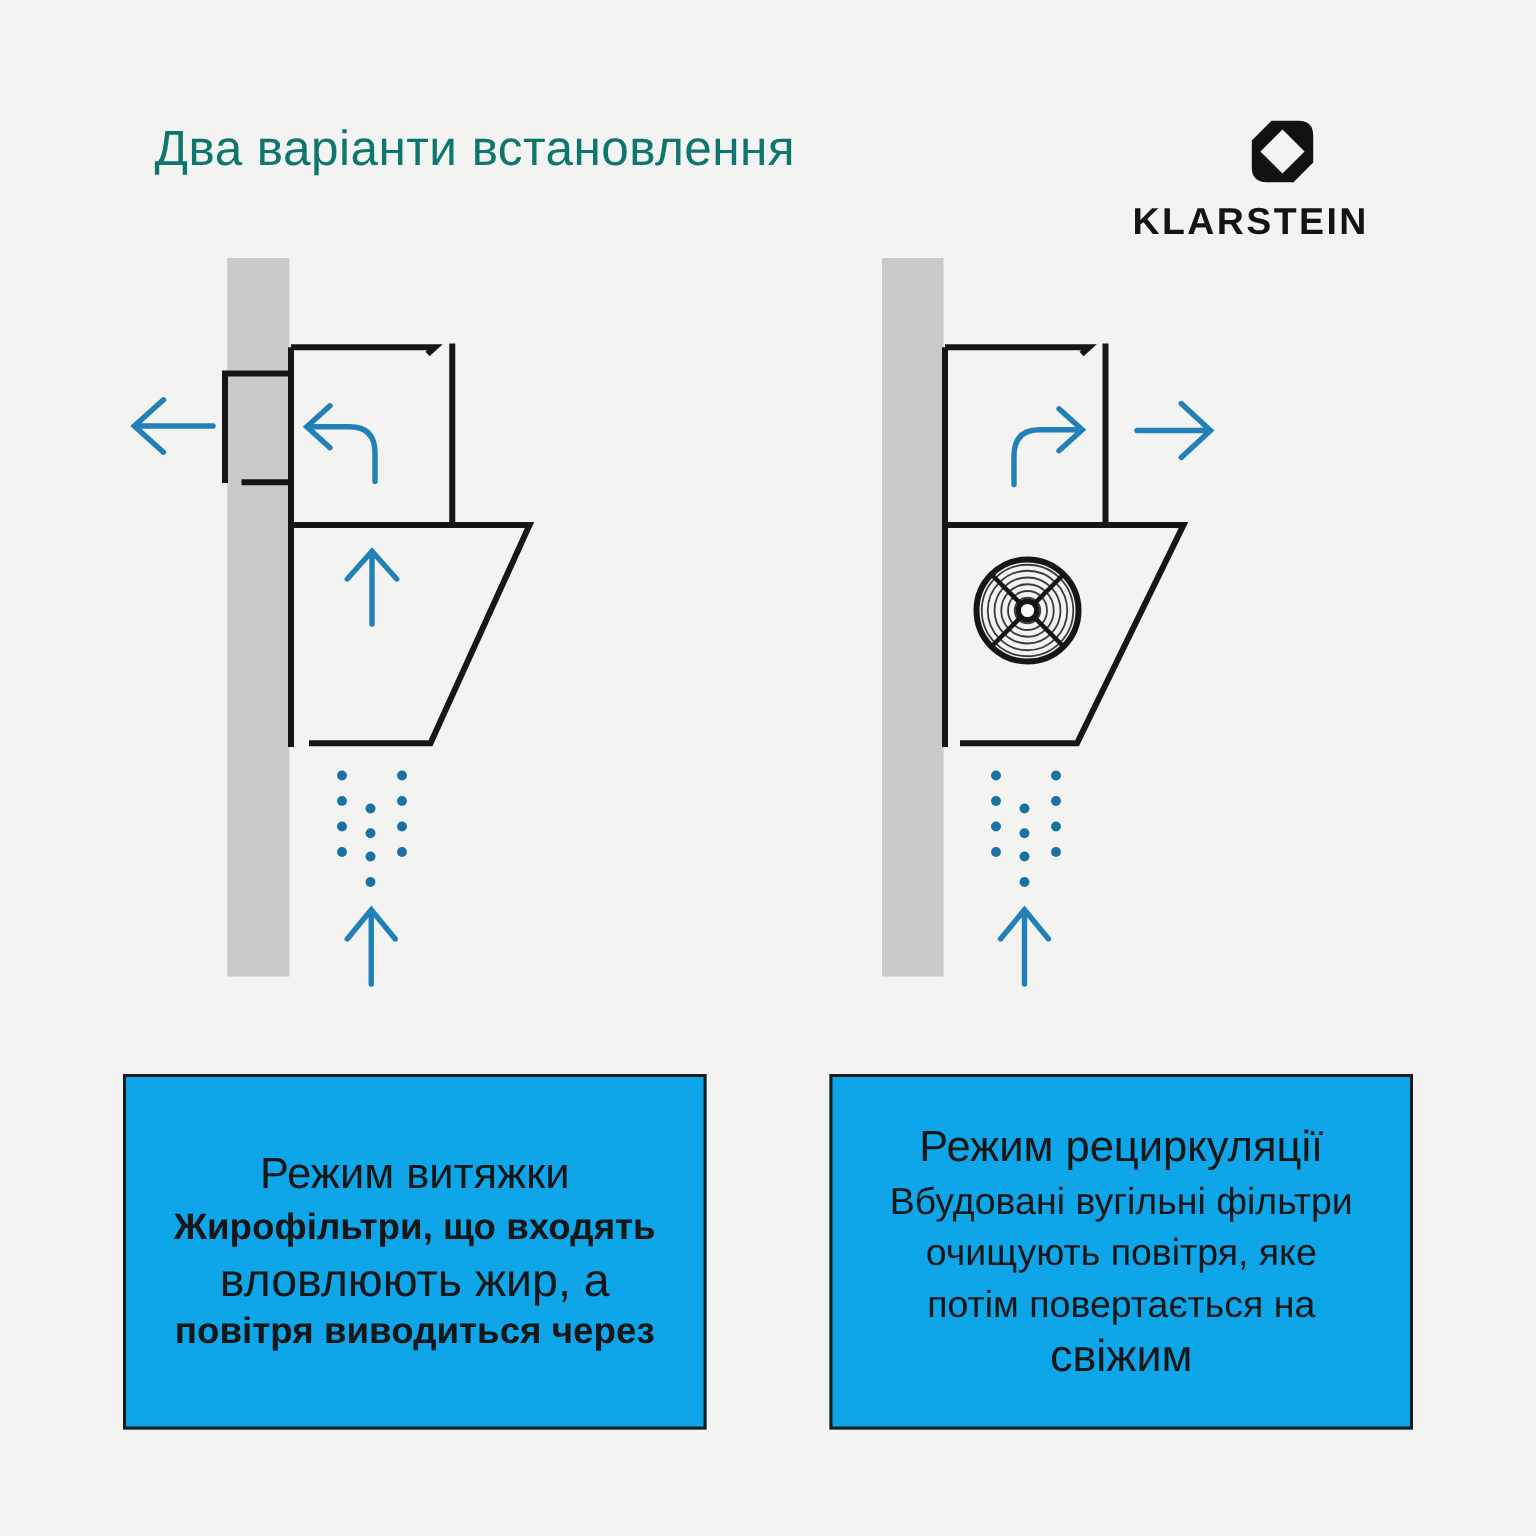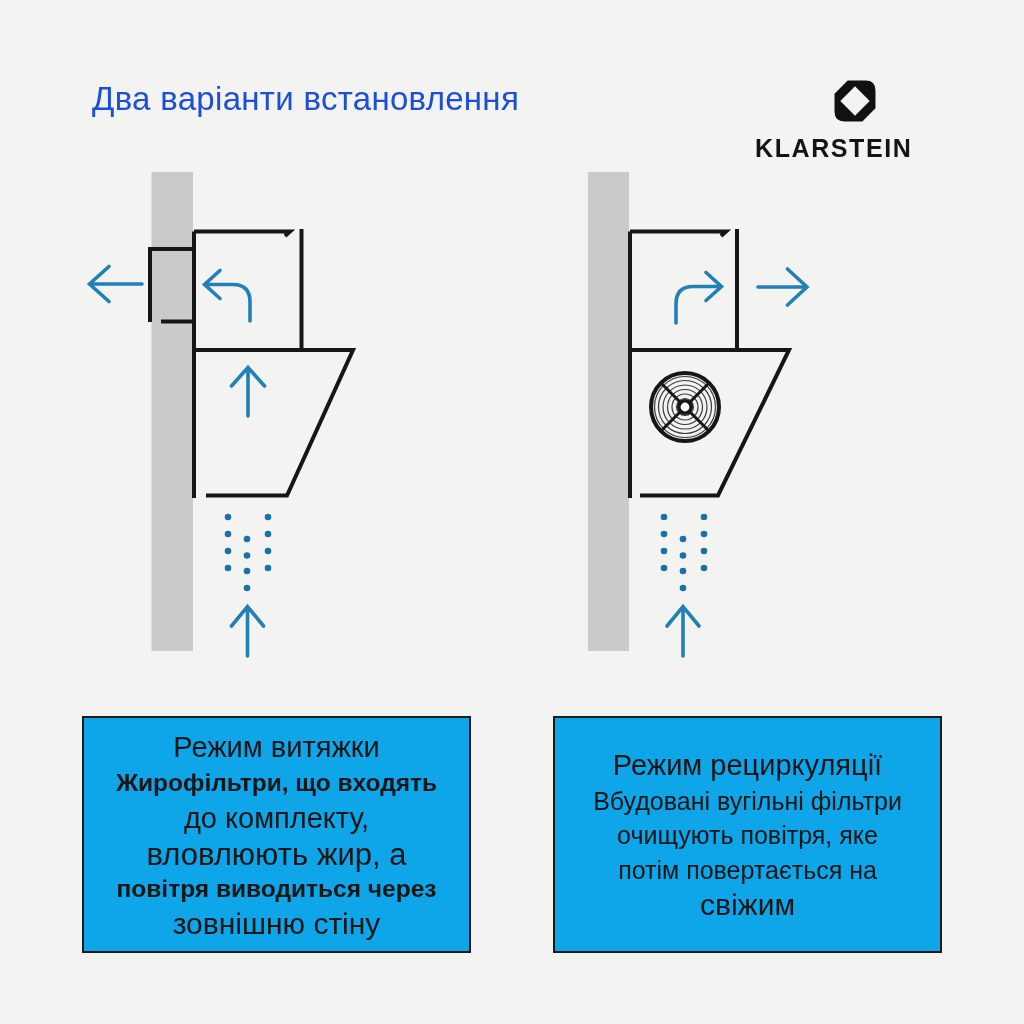--- a/index.html
+++ b/index.html
@@ -3,22 +3,22 @@
 <meta charset="utf-8">
 <style>
   html,body{margin:0;padding:0;}
   body{
     width:1024px;height:1024px;position:relative;overflow:hidden;
     background:#f3f3f1;
     font-family:"Liberation Sans", sans-serif;
     color:#1a1a1a;
   }
   .page-title{
-    position:absolute;left:92px;top:80px;
-    font-size:33px;font-weight:500;letter-spacing:.3px;color:#1d4ed8;
+    position:absolute;left:103px;top:80px;
+    font-size:33px;font-weight:500;letter-spacing:.3px;color:#0f766e;
   }
   .brand{position:absolute;left:755px;top:79px;width:200px;text-align:left;}
   .brand-icon{display:block;margin:0 auto;}
   .brand-name{
     margin-top:11px;font-size:25px;font-weight:700;letter-spacing:1.6px;color:#141414;
   }
   .diagram-svg{position:absolute;left:0;top:0;z-index:0;}
   .infobox{
     position:absolute;top:701px;width:389px;height:237px;box-sizing:border-box;
     background:#0ea5e9;border:2px solid #1b1b1b;
@@ -114,24 +114,22 @@
   <svg class="brand-icon" width="42" height="44" viewBox="0 0 40 40">
     <path fill-rule="evenodd" fill="#111111" d="M13,0.5 H30 Q39.5,0.5 39.5,10 V27 L27,39.5 H10 Q0.5,39.5 0.5,30 V13 Z
              M20,6 L34,20 L20,34 L6,20 Z"></path>
   </svg>
   <div class="brand-name">KLARSTEIN</div>
 </div>
 
 <div class="infobox left">
   <div class="fs29">Режим витяжки</div>
   <div class="fs24">Жирофільтри, що входять</div>
-  <div class="fs29">до комплекту,</div>
   <div class="fs31">вловлюють жир, а</div>
   <div class="fs24">повітря виводиться через</div>
-  <div class="fs30">зовнішню стіну</div>
 </div>
 
 <div class="infobox right">
   <div class="fs29">Режим рециркуляції</div>
   <div class="fs26">Вбудовані вугільні фільтри</div>
   <div class="fs26">очищують повітря, яке</div>
   <div class="fs26">потім повертається на</div>
   <div class="fs30">свіжим</div>
 </div>
 

